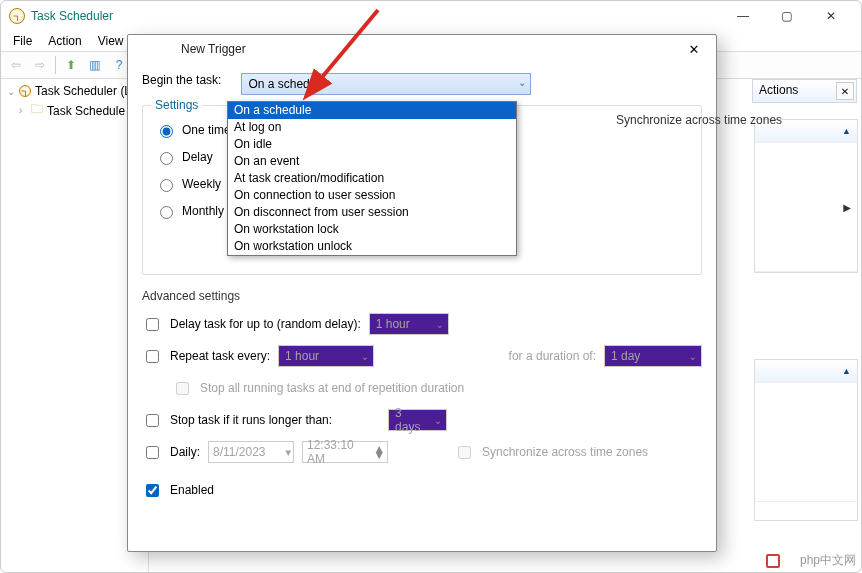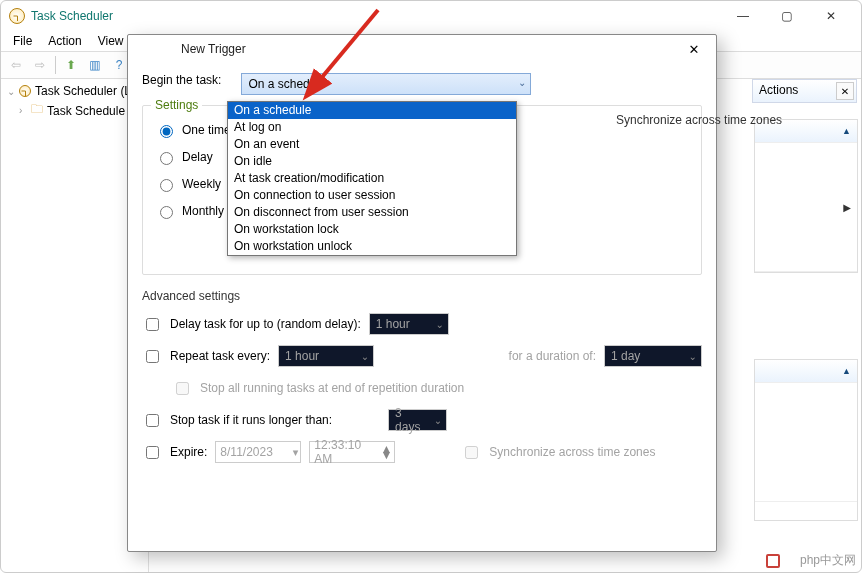--- a/index.html
+++ b/index.html
@@ -42,32 +42,32 @@
   .dlg-titlebar { height: 28px; display:flex; align-items:center; padding: 0 8px; margin-left: 45px; }
   .dlg-title { flex:1; color:#222; }
   .dlg-close { width:28px; height:28px; display:flex; align-items:center; justify-content:center; font-size:13px; }
   
   .dlg-body { padding: 10px 14px 0 14px; }
   .row-begin { display:flex; gap: 20px; margin-bottom: 10px; }
   .combo { position:relative; width: 290px; height: 22px; border:1px solid #84a9d8; background: linear-gradient(#e3eefc,#cde1f9); display:flex; align-items:center; padding: 0 18px 0 6px; color:#000; }
   .combo .chev { position:absolute; right:4px; top:3px; font-size:10px; color:#4c6e9b; }
   
   .group-box { border:1px solid #ddd; border-radius:2px; padding: 10px 12px 12px 12px; position:relative; margin-bottom: 14px; height: 170px; }
-  .group-title { position:absolute; top:-8px; left:8px; background:#fff; padding:0 4px; color:#4d7c0f; }
+  .group-title { position:absolute; top:-8px; left:8px; background:#fff; padding:0 4px; color:#0369a1; }
   .radios { display:flex; flex-direction:column; gap: 11px; margin-top: 6px; }
   .radio-row { display:flex; align-items:center; gap: 6px; }
   .radio-row input[type=radio] { accent-color: #0067c0; }
   
   .sync-label { position:absolute; left: 488px; top: 78px; color:#333; white-space:nowrap; }
   
   .adv-title { color:#333; margin-bottom: 10px; }
   .adv-row { display:flex; align-items:center; gap: 8px; margin-bottom: 10px; min-height: 22px; }
   .adv-row input[type=checkbox] { accent-color: #0067c0; }
   .disabled-txt { color: #a3a3a3; }
-  .sel { height:22px; border:1px solid #ccc; background:#0f172a; padding: 0 18px 0 6px; position:relative; display:inline-flex; align-items:center; color:#a3a3a3; }
+  .sel { height:22px; border:1px solid #ccc; background:#4c1d95; padding: 0 18px 0 6px; position:relative; display:inline-flex; align-items:center; color:#a3a3a3; }
   .sel .chev { position:absolute; right:4px; color:#888; font-size:10px; }
   .dateinput { width: 86px; height:22px; border:1px solid #ccc; display:inline-flex; align-items:center; padding:0 16px 0 4px; position:relative; color:#a3a3a3; }
   .dateinput .cal { position:absolute; right:2px; font-size:11px; }
   .timeinput { width:86px; height:22px; border:1px solid #ccc; display:inline-flex; align-items:center; justify-content:space-between; padding:0 2px 0 4px; color:#a3a3a3; }
   .spin { display:flex; flex-direction:column; font-size:6px; line-height:6px; color:#888; }
   .sub-indent { margin-left: 30px; }
 
   .dlg-buttons { position:absolute; bottom: 12px; right: 14px; display:flex; gap:8px; }
   .btn { width: 76px; height:24px; border:1px solid #8fa9cc; background:#fff; border-radius:3px; display:flex; align-items:center; justify-content:center; }
   .btn.primary { border:1px solid #3a74b8; }
@@ -218,46 +218,50 @@
       <span>Stop task if it runs longer than:</span>
       <span style="width:40px"></span>
       <span class="sel" style="width:59px">
           <span>3 days</span>
           <span class="chev">⌄</span>
         </span>
     </div>
 
     <div class="adv-row">
       <input type="checkbox" style="">
-      <span>Expire:</span>
+      <span>Daily:</span>
       <span class="dateinput">
           <span>8/11/2023</span>
           <span class="cal">▾</span>
         </span>
       <span class="timeinput">
           <span>12:33:10 AM</span>
           <span class="spin">
             <span>▲</span>
             <span>▼</span>
           </span>
         </span>
       <span style="width:50px"></span>
       <input type="checkbox" disabled="" style="">
       <span class="disabled-txt">Synchronize across time zones</span>
     </div>
 
+    <div class="adv-row" style="margin-top:16px">
+      <input type="checkbox" checked="" style="">
+      <span>Enabled</span>
+    </div>
 
   </div>
 </div>
 
 <div class="dropdown-list">
   <div class="dd-item selected">On a schedule</div>
   <div class="dd-item">At log on</div>
+  <div class="dd-item">On idle</div>
   <div class="dd-item">On an event</div>
-  <div class="dd-item">On idle</div>
   <div class="dd-item">At task creation/modification</div>
   <div class="dd-item">On connection to user session</div>
   <div class="dd-item">On disconnect from user session</div>
   <div class="dd-item">On workstation lock</div>
   <div class="dd-item">On workstation unlock</div>
 </div>
 
 <div class="arrow-annot" style="left:310px; top:4px;">
   <svg width="80" height="90">
     <defs>

